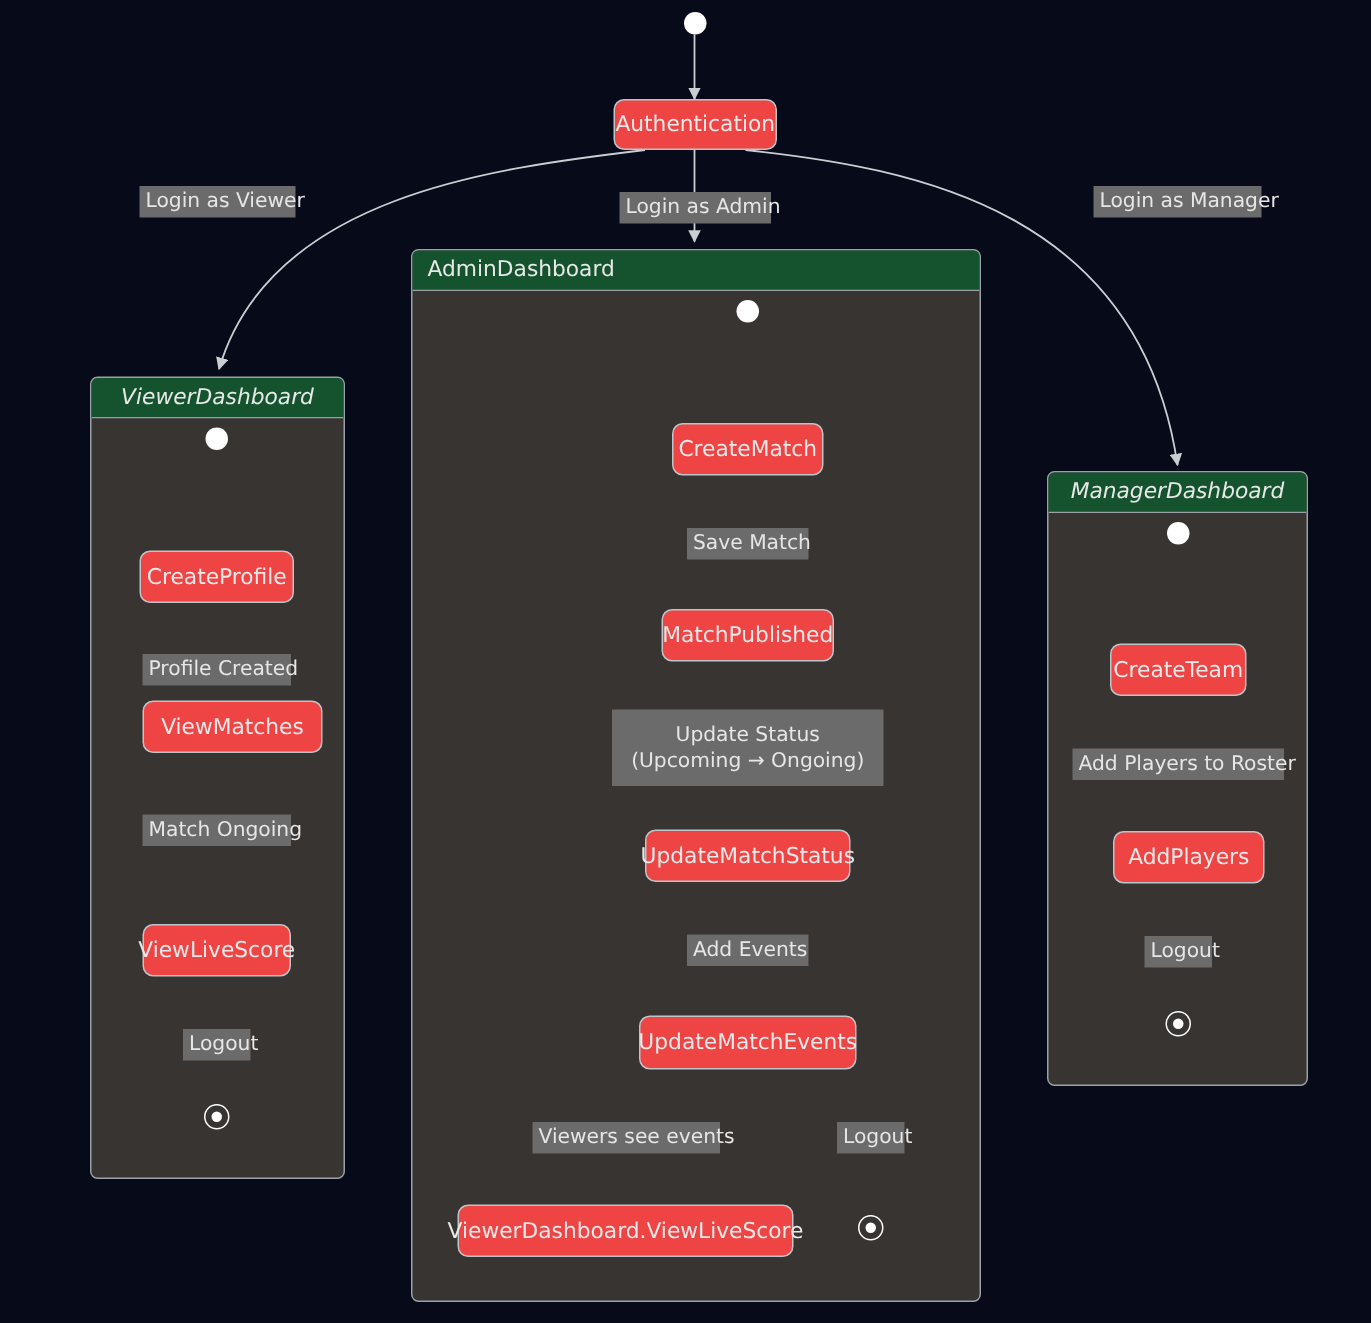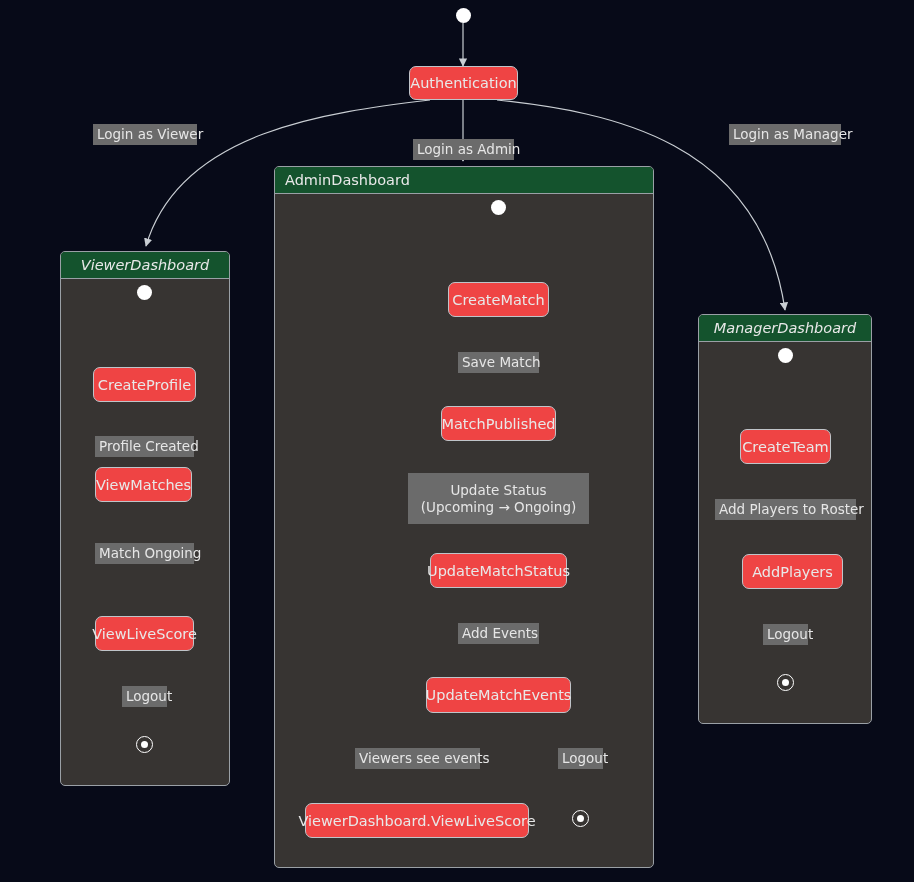--- a/index.html
+++ b/index.html
@@ -134,34 +134,34 @@
       <path d="M 785,589 L 785,675" marker-end="none"></path>
       <path d="M 785,648 L 785,674"></path>
     </g>
   </svg>
 
   <div class="start-node" style="left:456px; top:8px;"></div>
 
   <div class="state" style="left:409px; top:66px; width:109px; height:34px;">Authentication</div>
 
   <div class="edge-label" style="left:93px; top:124px; width:104px;">Login as Viewer</div>
-  <div class="edge-label" style="left:413px; top:139px; width:101px;">Login as Admin</div>
+  <div class="edge-label" style="left:413px; top:128px; width:101px;">Login as Admin</div>
   <div class="edge-label" style="left:729px; top:124px; width:112px;">Login as Manager</div>
 
   <div class="composite" style="left:60px; top:251px; width:170px; height:535px;">
     <div class="composite-title center">ViewerDashboard</div>
   </div>
 
   <div class="start-node" style="left:137px; top:285px;"></div>
 
   <div class="state" style="left:93px; top:367px; width:103px; height:35px;">CreateProfile</div>
   <div class="edge-label" style="left:95px; top:436px; width:99px;">Profile Created</div>
 
   <div class="state" style="left:95px; top:616px; width:99px; height:35px; top:616px;">ViewLiveScore</div>
-  <div class="state" style="left:95px; top:467px; width:97px; height:35px;">ViewMatches</div>
+  <div class="state" style="left:95px; top:467px; width:120px; height:35px;">ViewMatches</div>
   <div class="edge-label" style="left:95px; top:543px; width:99px;">Match Ongoing</div>
 
   <div class="edge-label" style="left:122px; top:686px; width:45px;">Logout</div>
 
   <div class="end-node" style="left:136px; top:736px;"></div>
 
   <div class="composite" style="left:274px; top:166px; width:380px; height:702px;">
     <div class="composite-title left">AdminDashboard</div>
   </div>
 

